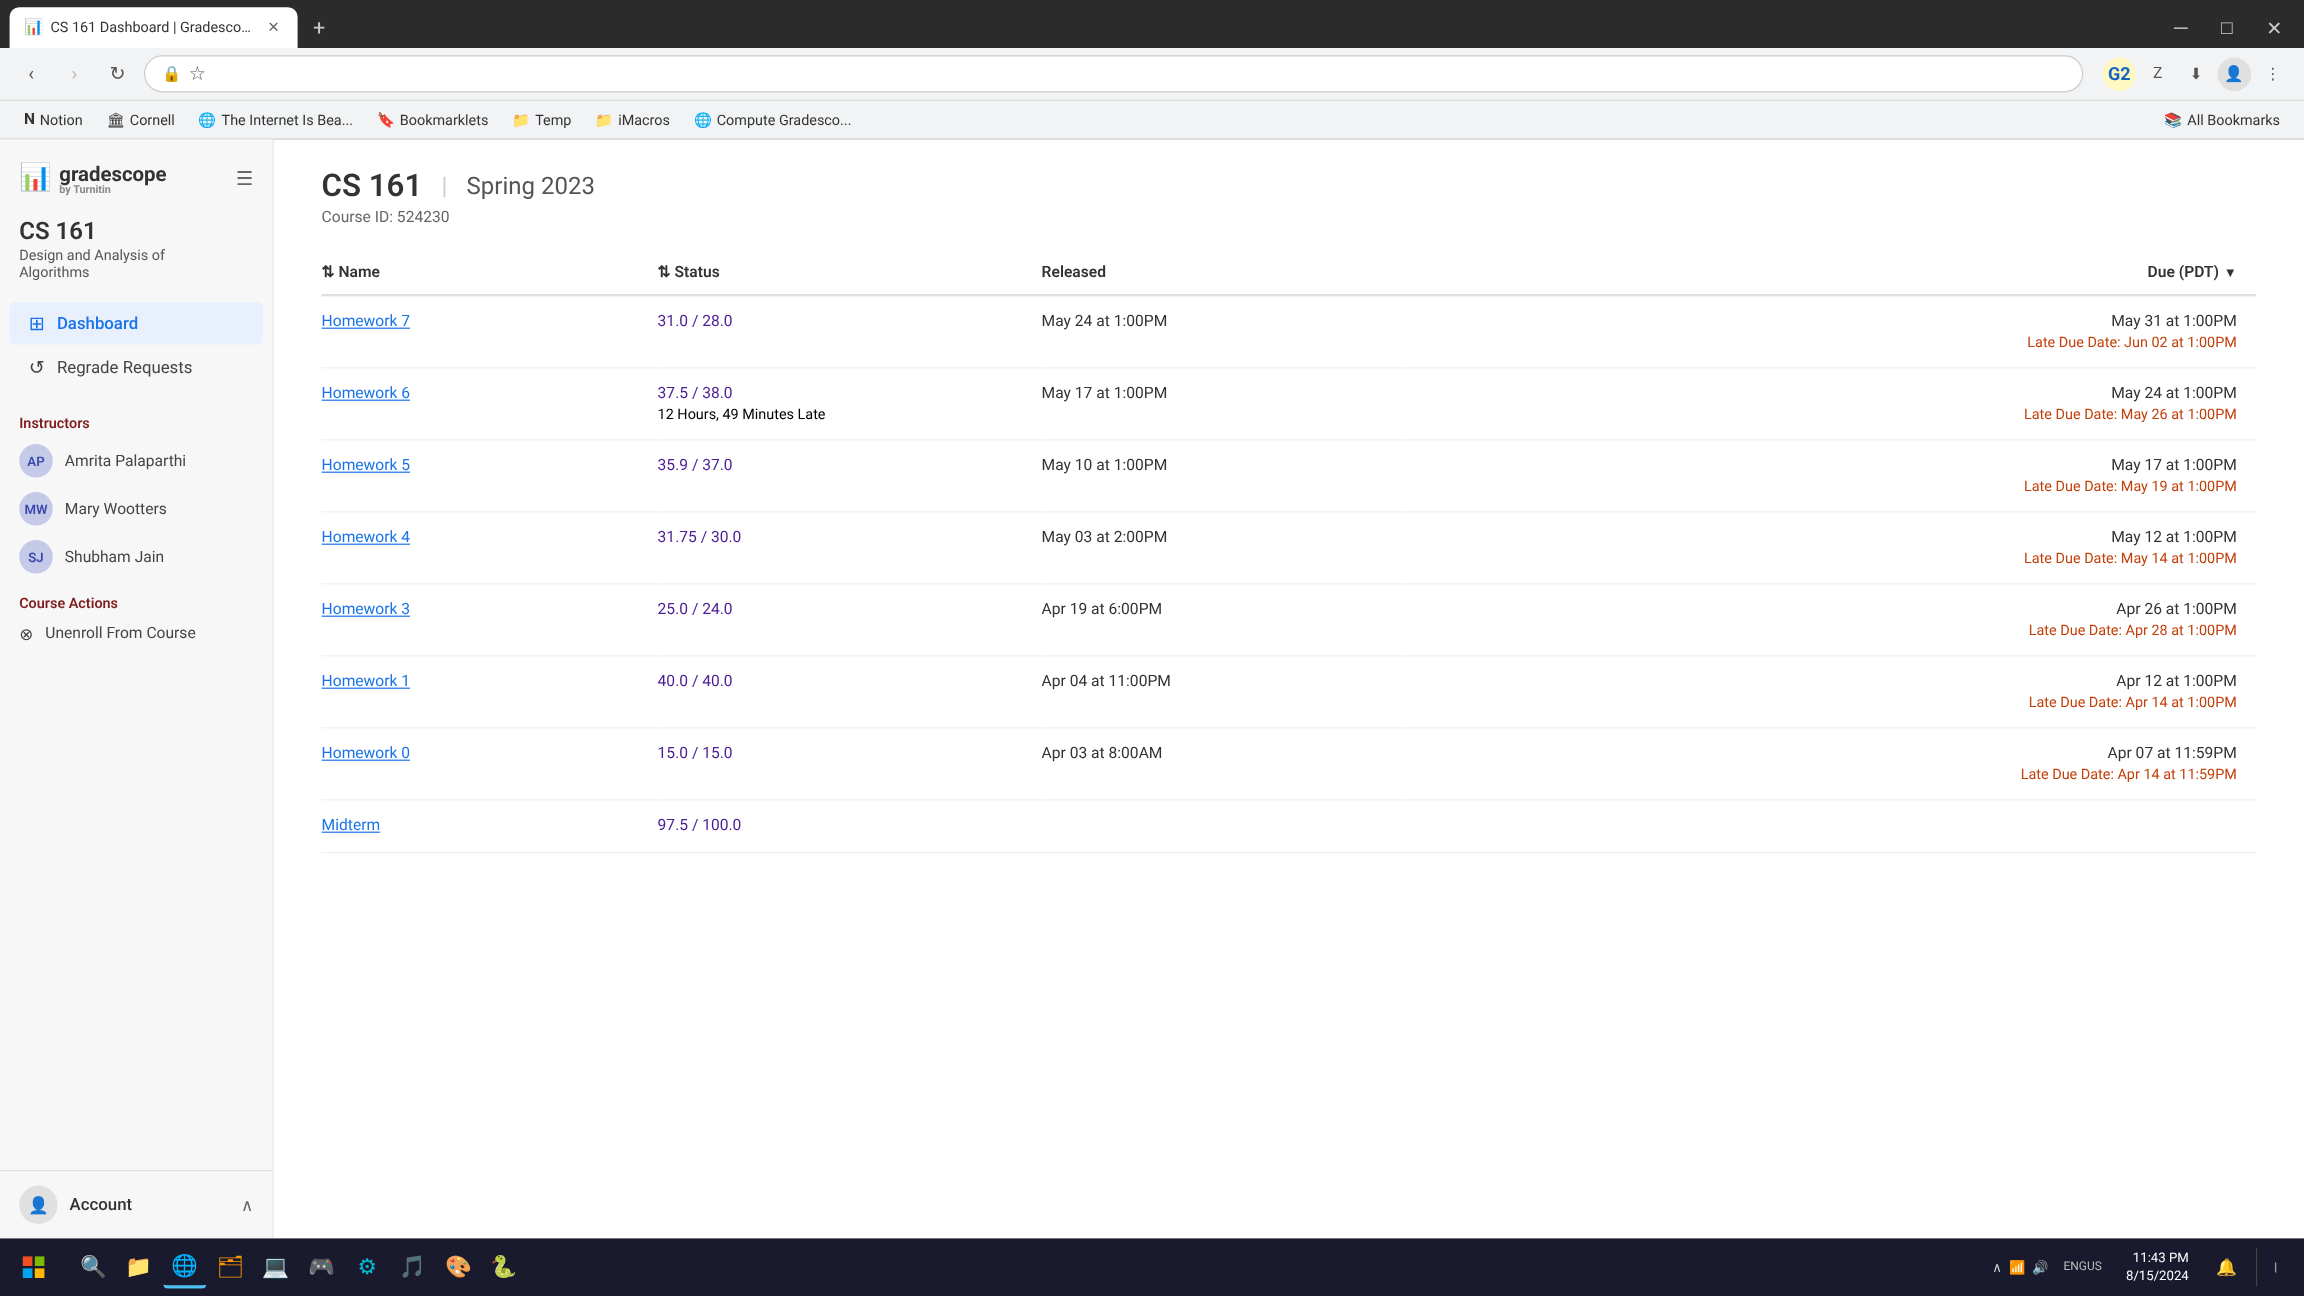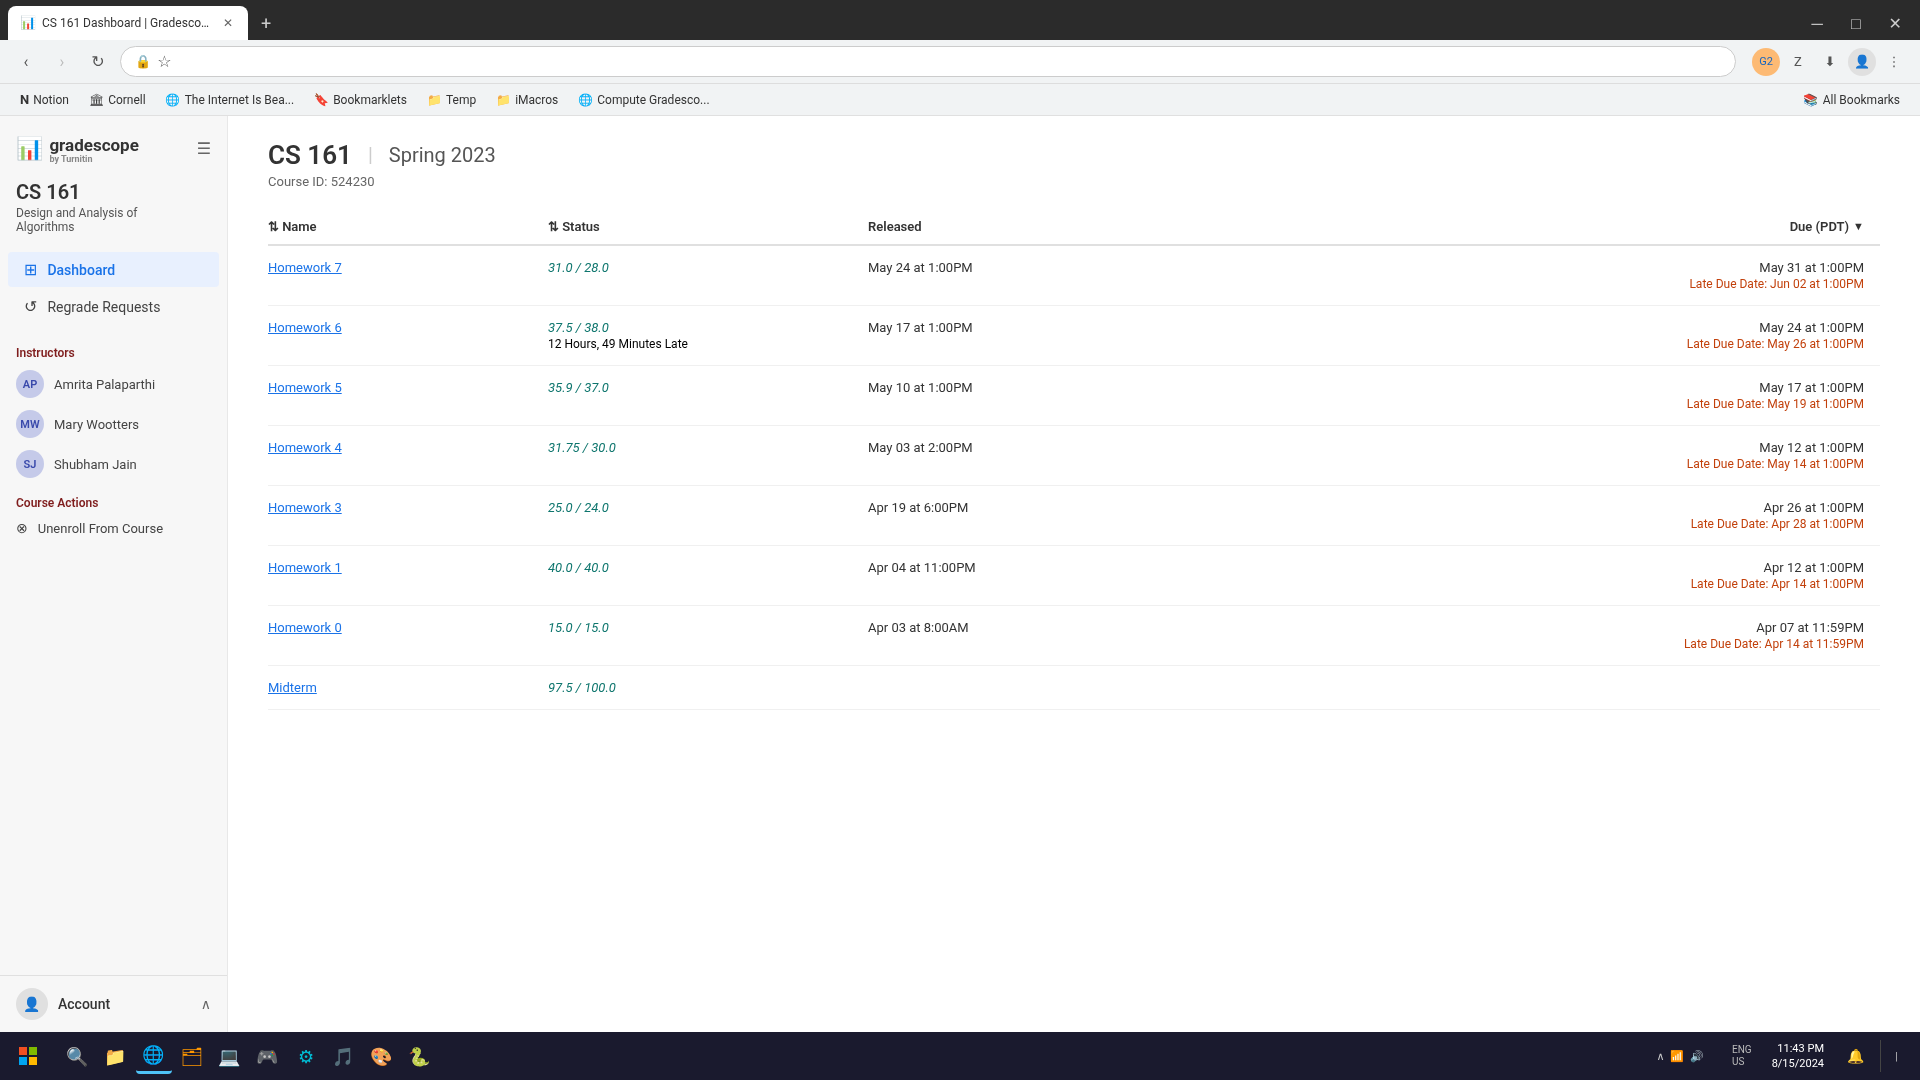--- a/index.html
+++ b/index.html
@@ -70,21 +70,21 @@
     .course-id { font-size: 13px; color: #666; }
 
     
     .assignments-table { width: 100%; border-collapse: collapse; }
     .assignments-table thead tr { border-bottom: 2px solid #e0e0e0; }
     .assignments-table th { padding: 10px 16px 10px 0; font-size: 13px; font-weight: 600; color: #333; text-align: left; cursor: pointer; white-space: nowrap; }
     .assignments-table th:last-child { text-align: right; }
     .assignments-table td { padding: 14px 16px 14px 0; font-size: 13px; color: #333; vertical-align: top; border-bottom: 1px solid #f0f0f0; }
     .assignments-table td:last-child { text-align: right; }
     .assignment-link { color: #1a73e8; text-decoration: underline; cursor: pointer; font-size: 13px; }
-    .status-main { font-size: 13px; color: #0f766e; font-style: italic; }
+    .status-main { font-size: 13px; color: #4c1d95; }
     .status-late { font-size: 12px; color: #000000; margin-top: 2px; }
     .due-main { font-size: 13px; color: #333; }
     .due-late { font-size: 12px; color: #c2410c; margin-top: 2px; }
     .released-col { color: #555; font-size: 13px; }
 
     .th-due { display: flex; align-items: center; justify-content: flex-end; gap: 4px; }
     .sort-arrow { font-size: 11px; }
 
     
     .taskbar { height: 48px; background: #1a1a2e; display: flex; align-items: center; padding: 0 8px; gap: 4px; flex-shrink: 0; }
@@ -117,21 +117,21 @@
 
   <div class="nav-bar">
     <div class="nav-btn">‹</div>
     <div class="nav-btn" style="color:#bbb;">›</div>
     <div class="nav-btn">↻</div>
     <div class="address-bar">
       <span style="color:#4caf50; font-size:13px;">🔒</span>
       <span class="star-btn">☆</span>
     </div>
     <div class="ext-icons">
-      <div class="ext-icon" style="background:#fdba74; font-size:11px; font-weight:400; color:#1565c0;">G2</div>
+      <div class="ext-icon" style="background:#fef9c3; font-size:15px; font-weight:700; color:#1565c0;">G2</div>
       <div class="ext-icon" style="font-size:13px; color:#555;">Z</div>
       <div class="ext-icon" style="font-size:13px;">⬇</div>
       <div class="ext-icon" style="font-size:13px; background:#e0e0e0; border-radius:50%;">👤</div>
       <div class="ext-icon" style="font-size:13px;">⋮</div>
     </div>
   </div>
 
   <div class="bookmarks-bar">
     <div class="bookmark-item">
       <span style="font-weight:700; font-size:13px;">N</span>
@@ -397,21 +397,21 @@
     <div class="taskbar-icon" style="color:#e91e63;">🎵</div>
     <div class="taskbar-icon" style="color:#ff5722;">🎨</div>
     <div class="taskbar-icon" style="color:#4caf50;">🐍</div>
   </div>
   <div class="taskbar-right">
     <div style="display:flex; align-items:center; gap:6px; color:#ccc; font-size:11px;">
       <span>∧</span>
       <span>📶</span>
       <span>🔊</span>
     </div>
-    <div style="display:flex; flex-direction:column; align-items:flex-start; color:#bbb; font-size:10px; line-height:1.2; padding: 0 4px; margin-left: 16px;">
+    <div style="display:flex; flex-direction:row; align-items:flex-start; color:#bbb; font-size:10px; line-height:1.2; padding: 0 4px;">
       <span>ENG</span>
       <span>US</span>
     </div>
     <div style="display:flex; flex-direction:column; align-items:flex-end; color:#fff; font-size:11px; line-height:1.4; padding: 0 8px;">
       <span>11:43 PM</span>
       <span>8/15/2024</span>
     </div>
     <div class="taskbar-notification" style="color:#ccc; font-size:14px;">🔔</div>
     <div class="taskbar-notification" style="color:#ccc; font-size:10px; border-left:1px solid #444;">|</div>
   </div>

